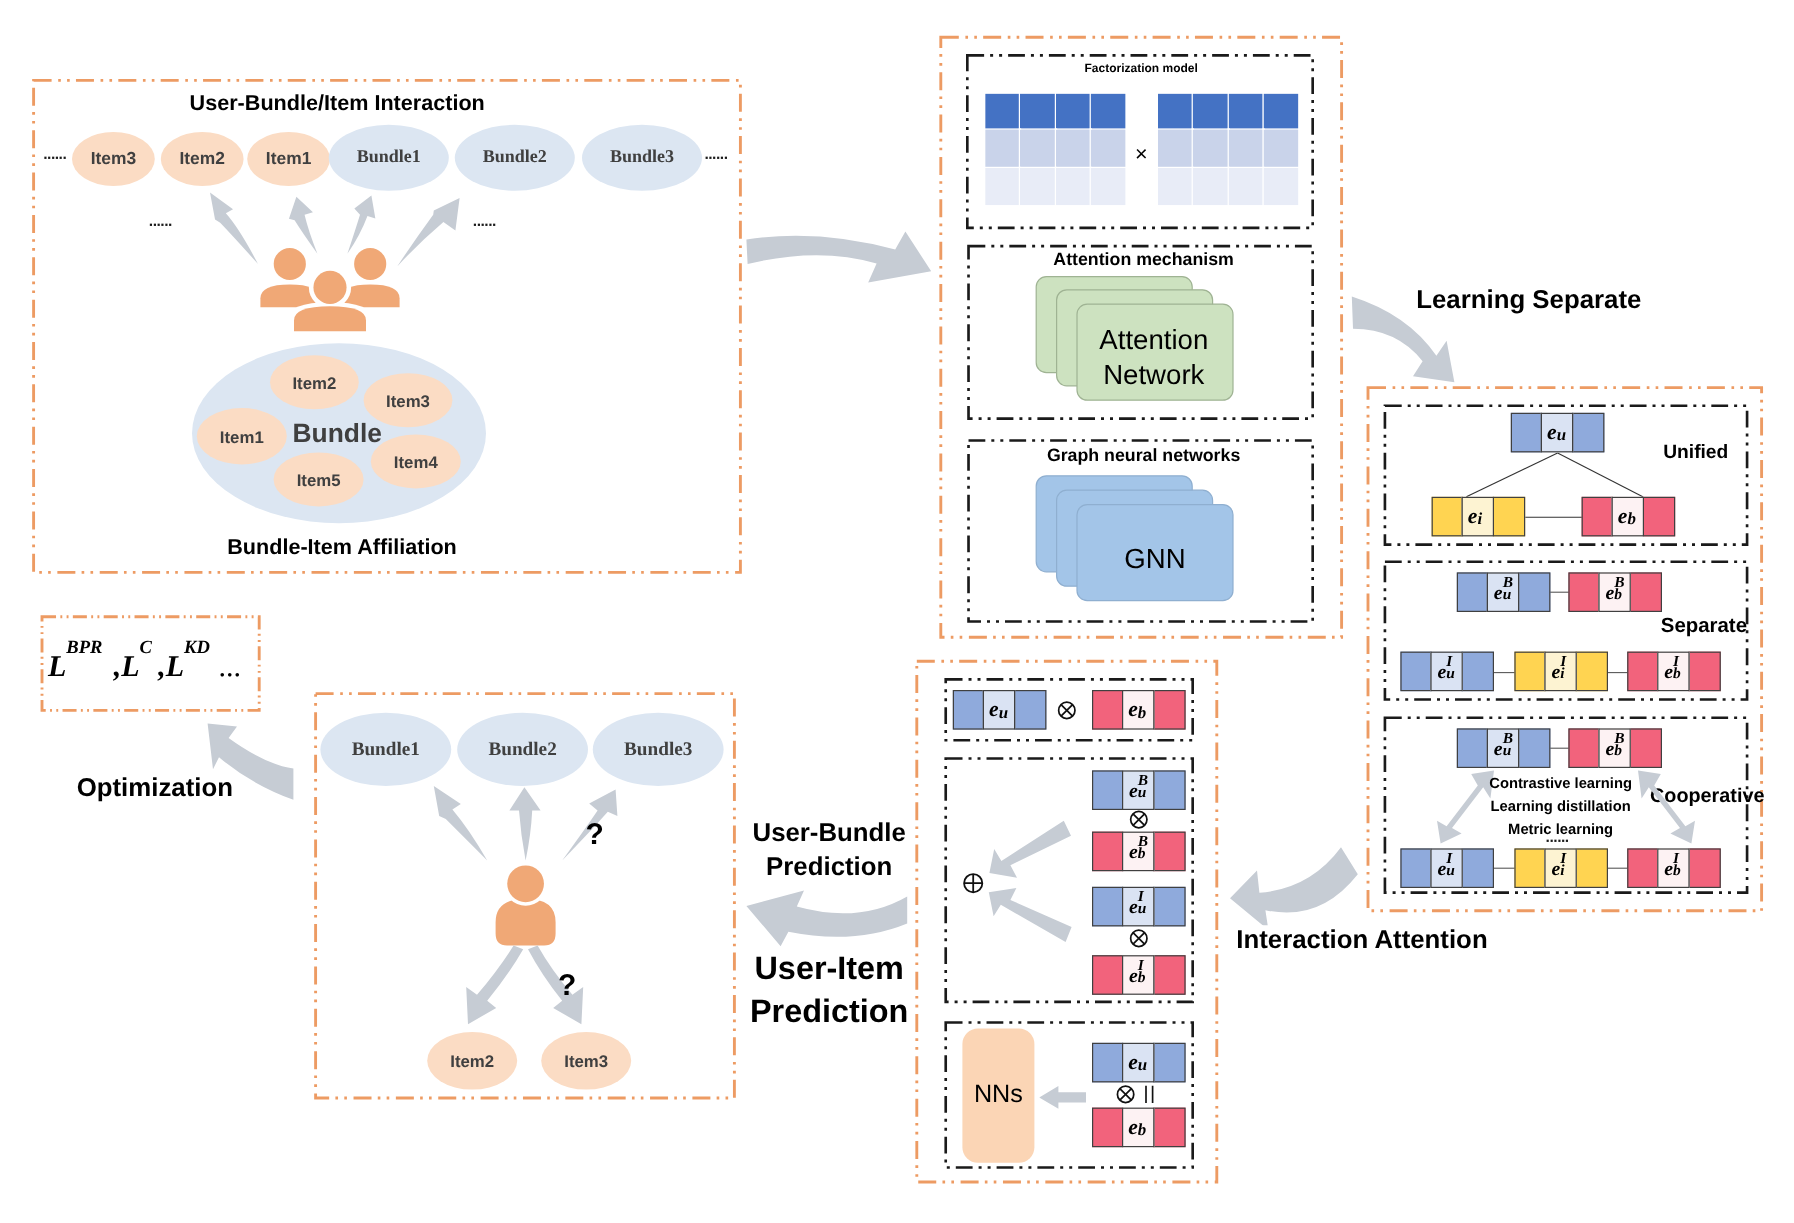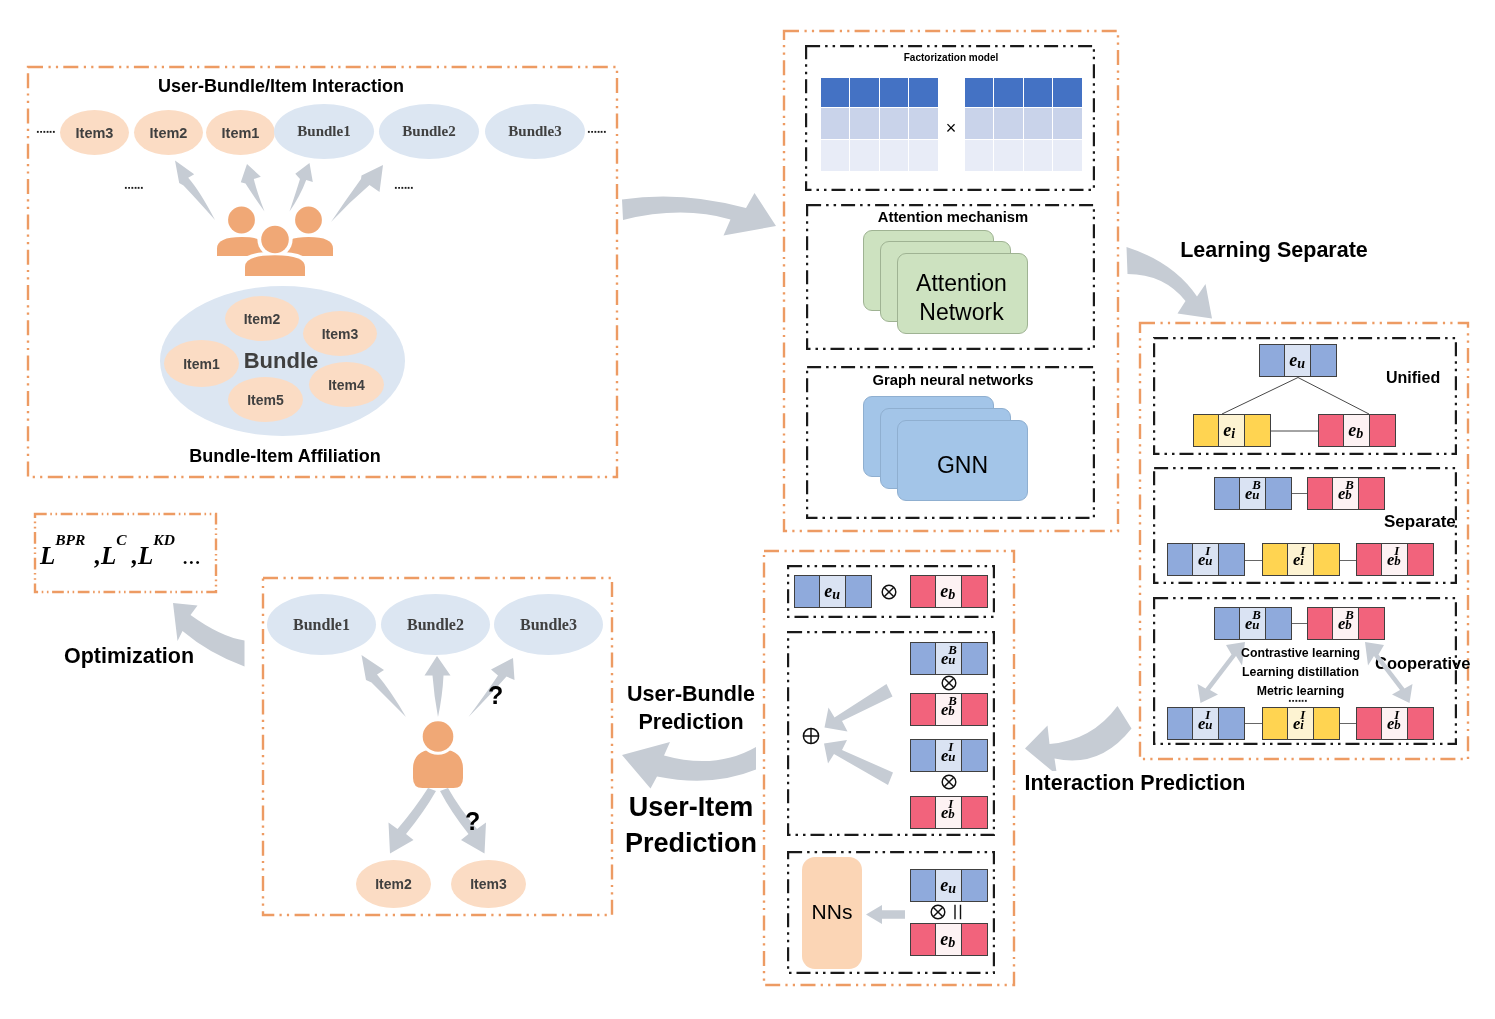--- a/index.html
+++ b/index.html
@@ -458,21 +458,21 @@
   <path d="M2.0 0.8 L2.0 15.2 M7.5 0.8 L7.5 15.2" stroke="#111" stroke-width="1.4"></path>
 </svg>
 <div class="ebar red" style="left:910px;top:923px;width:78px;height:33px;">
   <div style="width:26px;"></div>
   <div class="mid" style="width:27px;font-size:18px;">
         <span class="e">e<span class="sb">b</span></span>
       </div>
   <div style="width:27px;"></div>
 </div>
 
-<div class="cap" style="left:1018px;top:771px;width:234px;font-size:21.5px;">Interaction Prediction</div>
+<div class="cap" style="left:1018px;top:771px;width:234px;font-size:21.5px;">Interaction Attention</div>
 <svg class="abs" style="left:1023px;top:703px;" width="112" height="68" viewBox="0 0 112 68">
   <path fill="#C6CCD4" d="M2.0 45.5 L24.5 22.5 L26.5 41.0 Q69.0 37.5 94.5 3.0 L108.5 25.5
            Q77.0 65.5 31.5 55.5 L34.0 72.0 Z"></path>
 </svg>
 
 <div class="cap" style="left:617px;top:680px;width:148px;font-size:21.5px;line-height:1.32;">
   <div>User-Bundle</div>
   <div>Prediction</div>
 </div>
 <svg class="abs" style="left:620px;top:740px;" width="138" height="52" viewBox="0 0 138 52">

